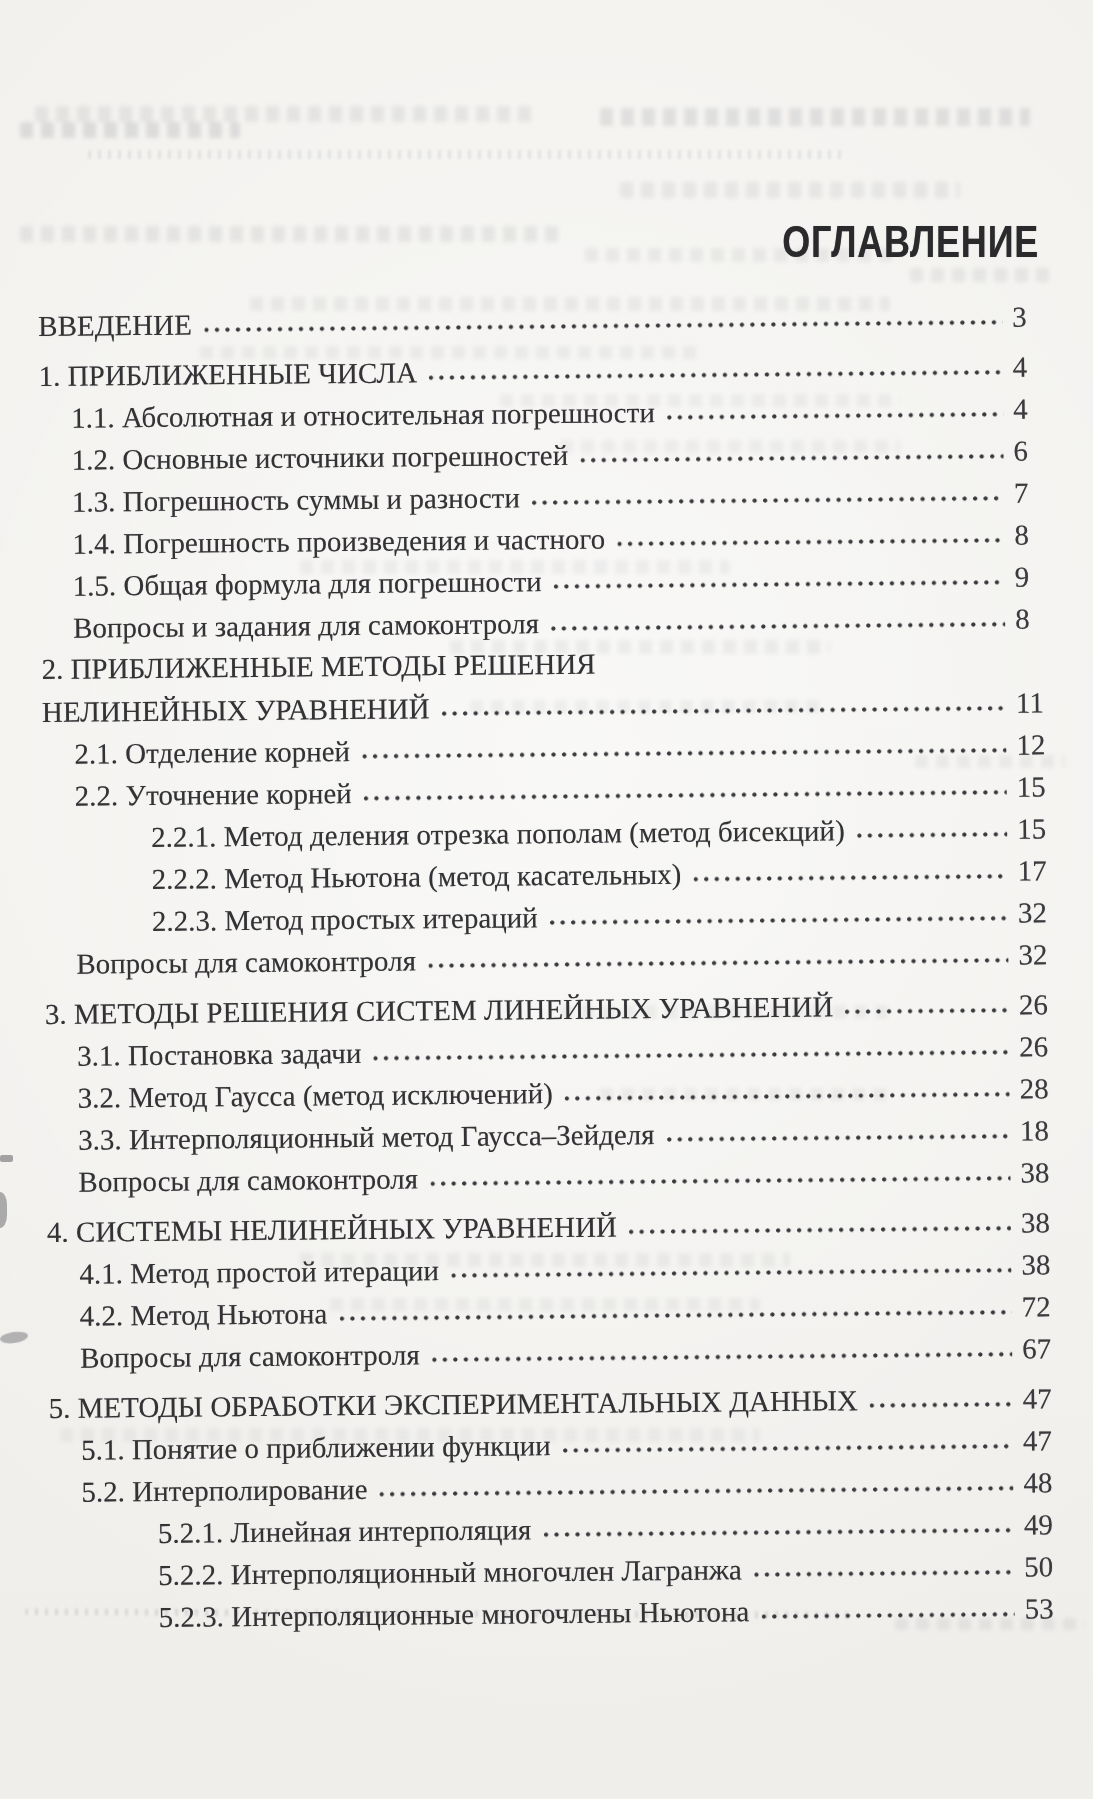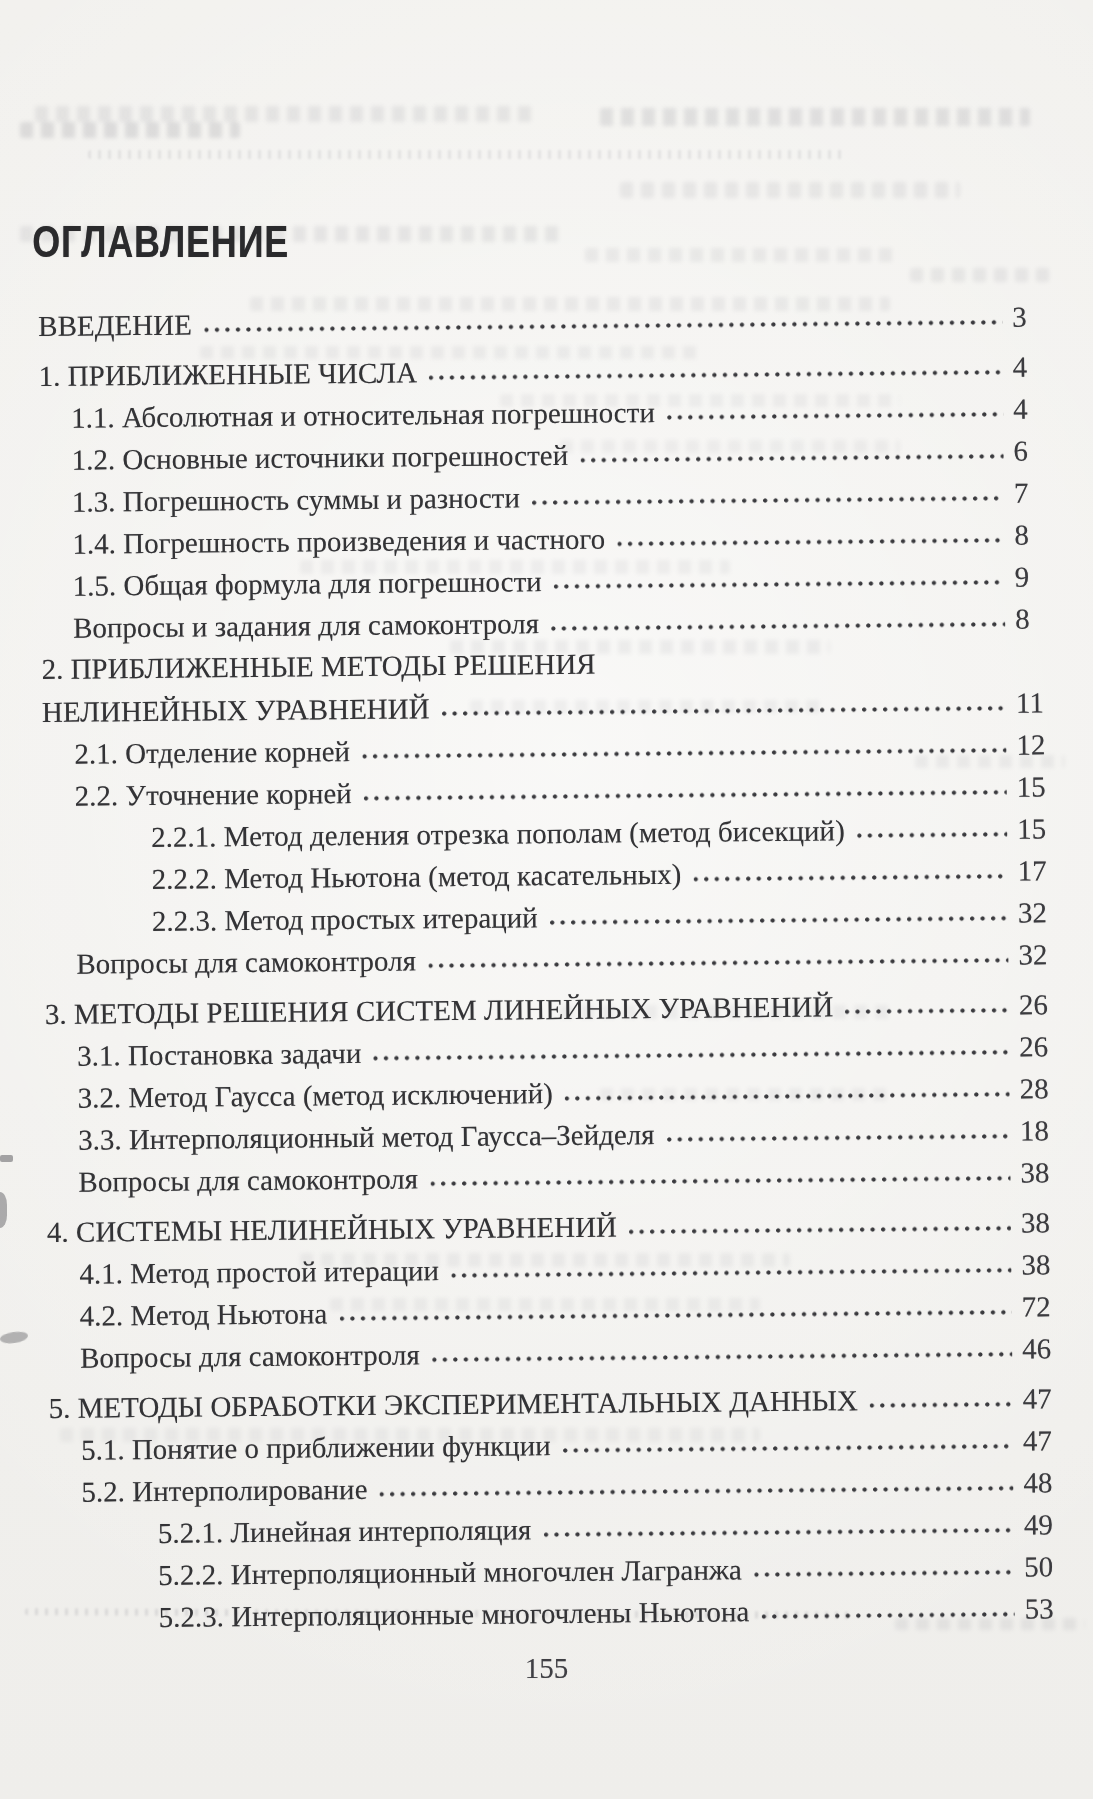--- a/index.html
+++ b/index.html
@@ -28,21 +28,21 @@
   }
   .edge-mark{
     position:absolute;
     background:#55555a;
     filter:blur(.6px);
     pointer-events:none;
   }
   
   .title{
     position:absolute;left:0;right:22px;top:186px;
-    text-align:left;
+    text-align:right;
     font-family:"Liberation Sans","DejaVu Sans",sans-serif;
     font-weight:700;
     font-size:45px;
     color:#2a2a2c;
     text-shadow:0 0 .8px rgba(42,42,44,.5);
   }
   .title .squeeze{display:inline-block;transform:scaleX(.8);letter-spacing:1px;}
   
   .toc{
     position:absolute;left:38px;top:299px;width:1026px;
@@ -226,21 +226,21 @@
     <span class="toc-page">38</span>
   </div>
       <div class="toc-row level-1">
     <span class="toc-label">4.2. Метод Ньютона</span>
     <span class="leader"></span>
     <span class="toc-page">72</span>
   </div>
       <div class="toc-row level-1">
     <span class="toc-label">Вопросы для самоконтроля</span>
     <span class="leader"></span>
-    <span class="toc-page">46</span>
+    <span class="toc-page">67</span>
   </div>
       <div class="section-gap"></div>
       <div class="toc-row level-0">
     <span class="toc-label">5. МЕТОДЫ ОБРАБОТКИ ЭКСПЕРИМЕНТАЛЬНЫХ ДАННЫХ</span>
     <span class="leader"></span>
     <span class="toc-page">47</span>
   </div>
       <div class="toc-row level-1">
     <span class="toc-label">5.1. Понятие о приближении функции</span>
     <span class="leader"></span>
@@ -261,14 +261,13 @@
     <span class="leader"></span>
     <span class="toc-page">50</span>
   </div>
       <div class="toc-row level-2">
     <span class="toc-label">5.2.3. Интерполяционные многочлены Ньютона</span>
     <span class="leader"></span>
     <span class="toc-page">53</span>
   </div>
     </div>
 
-  <div class="folio">155</div>
 </div>
 
 </body></html>

